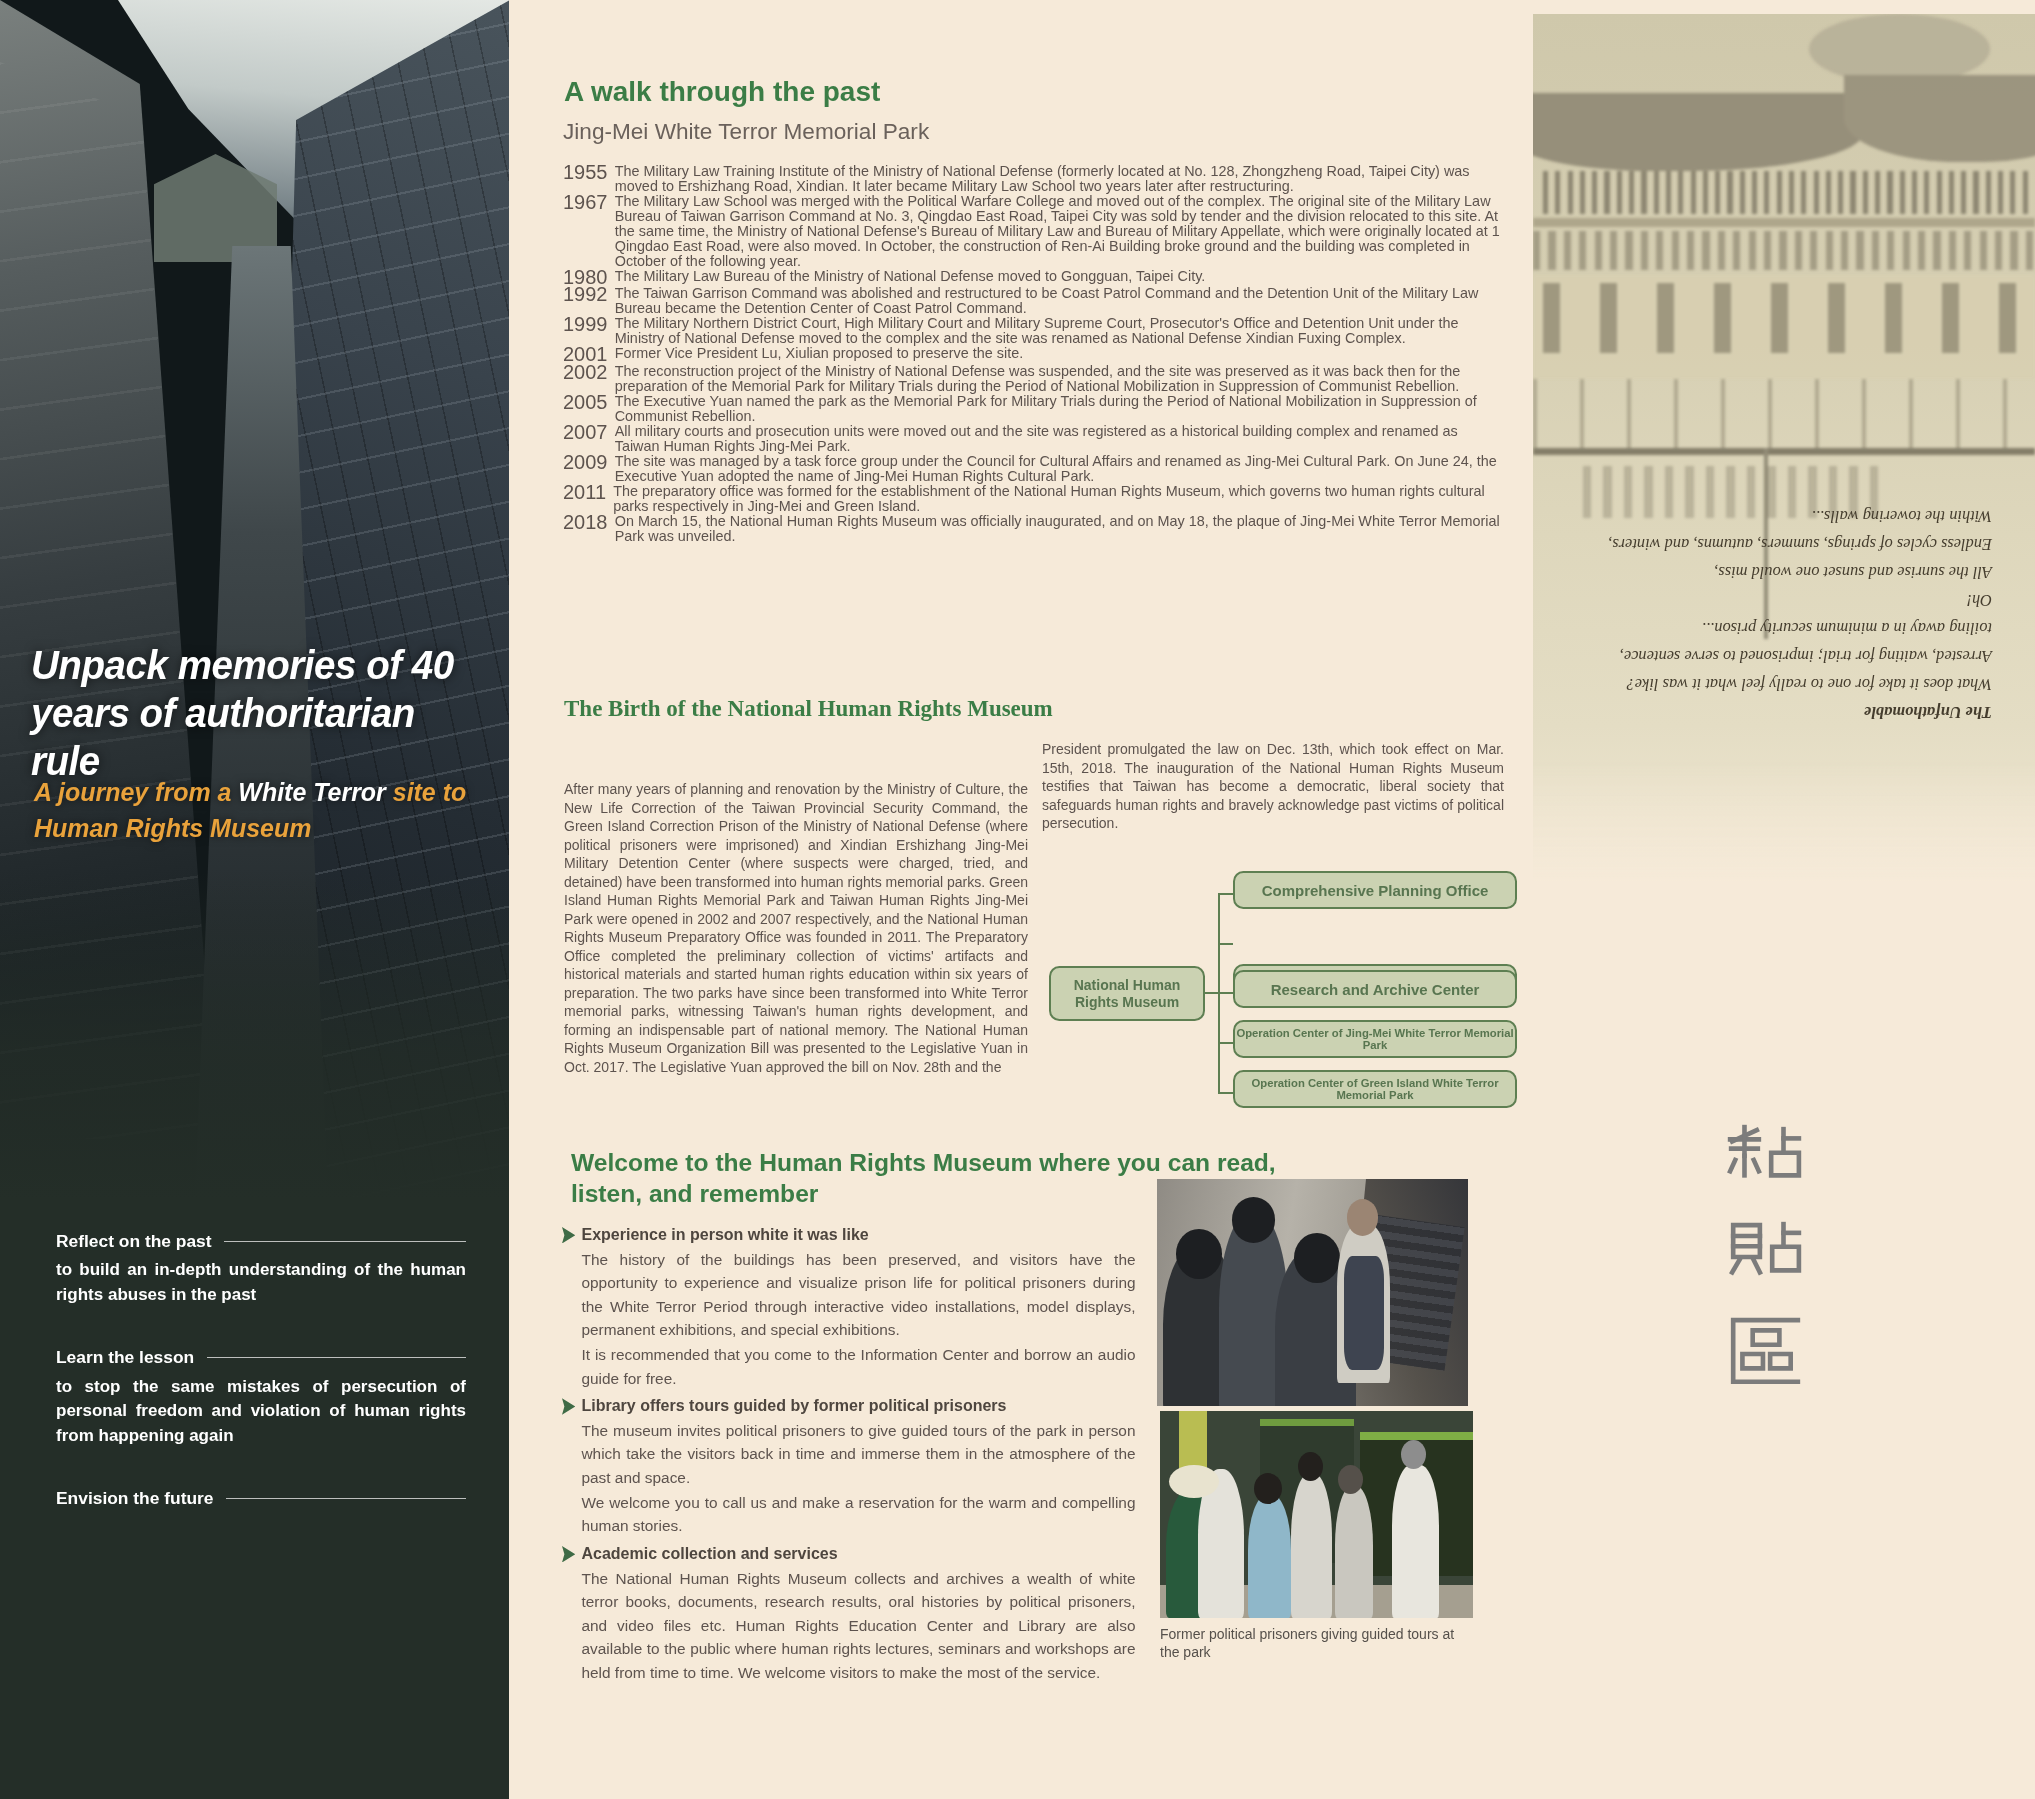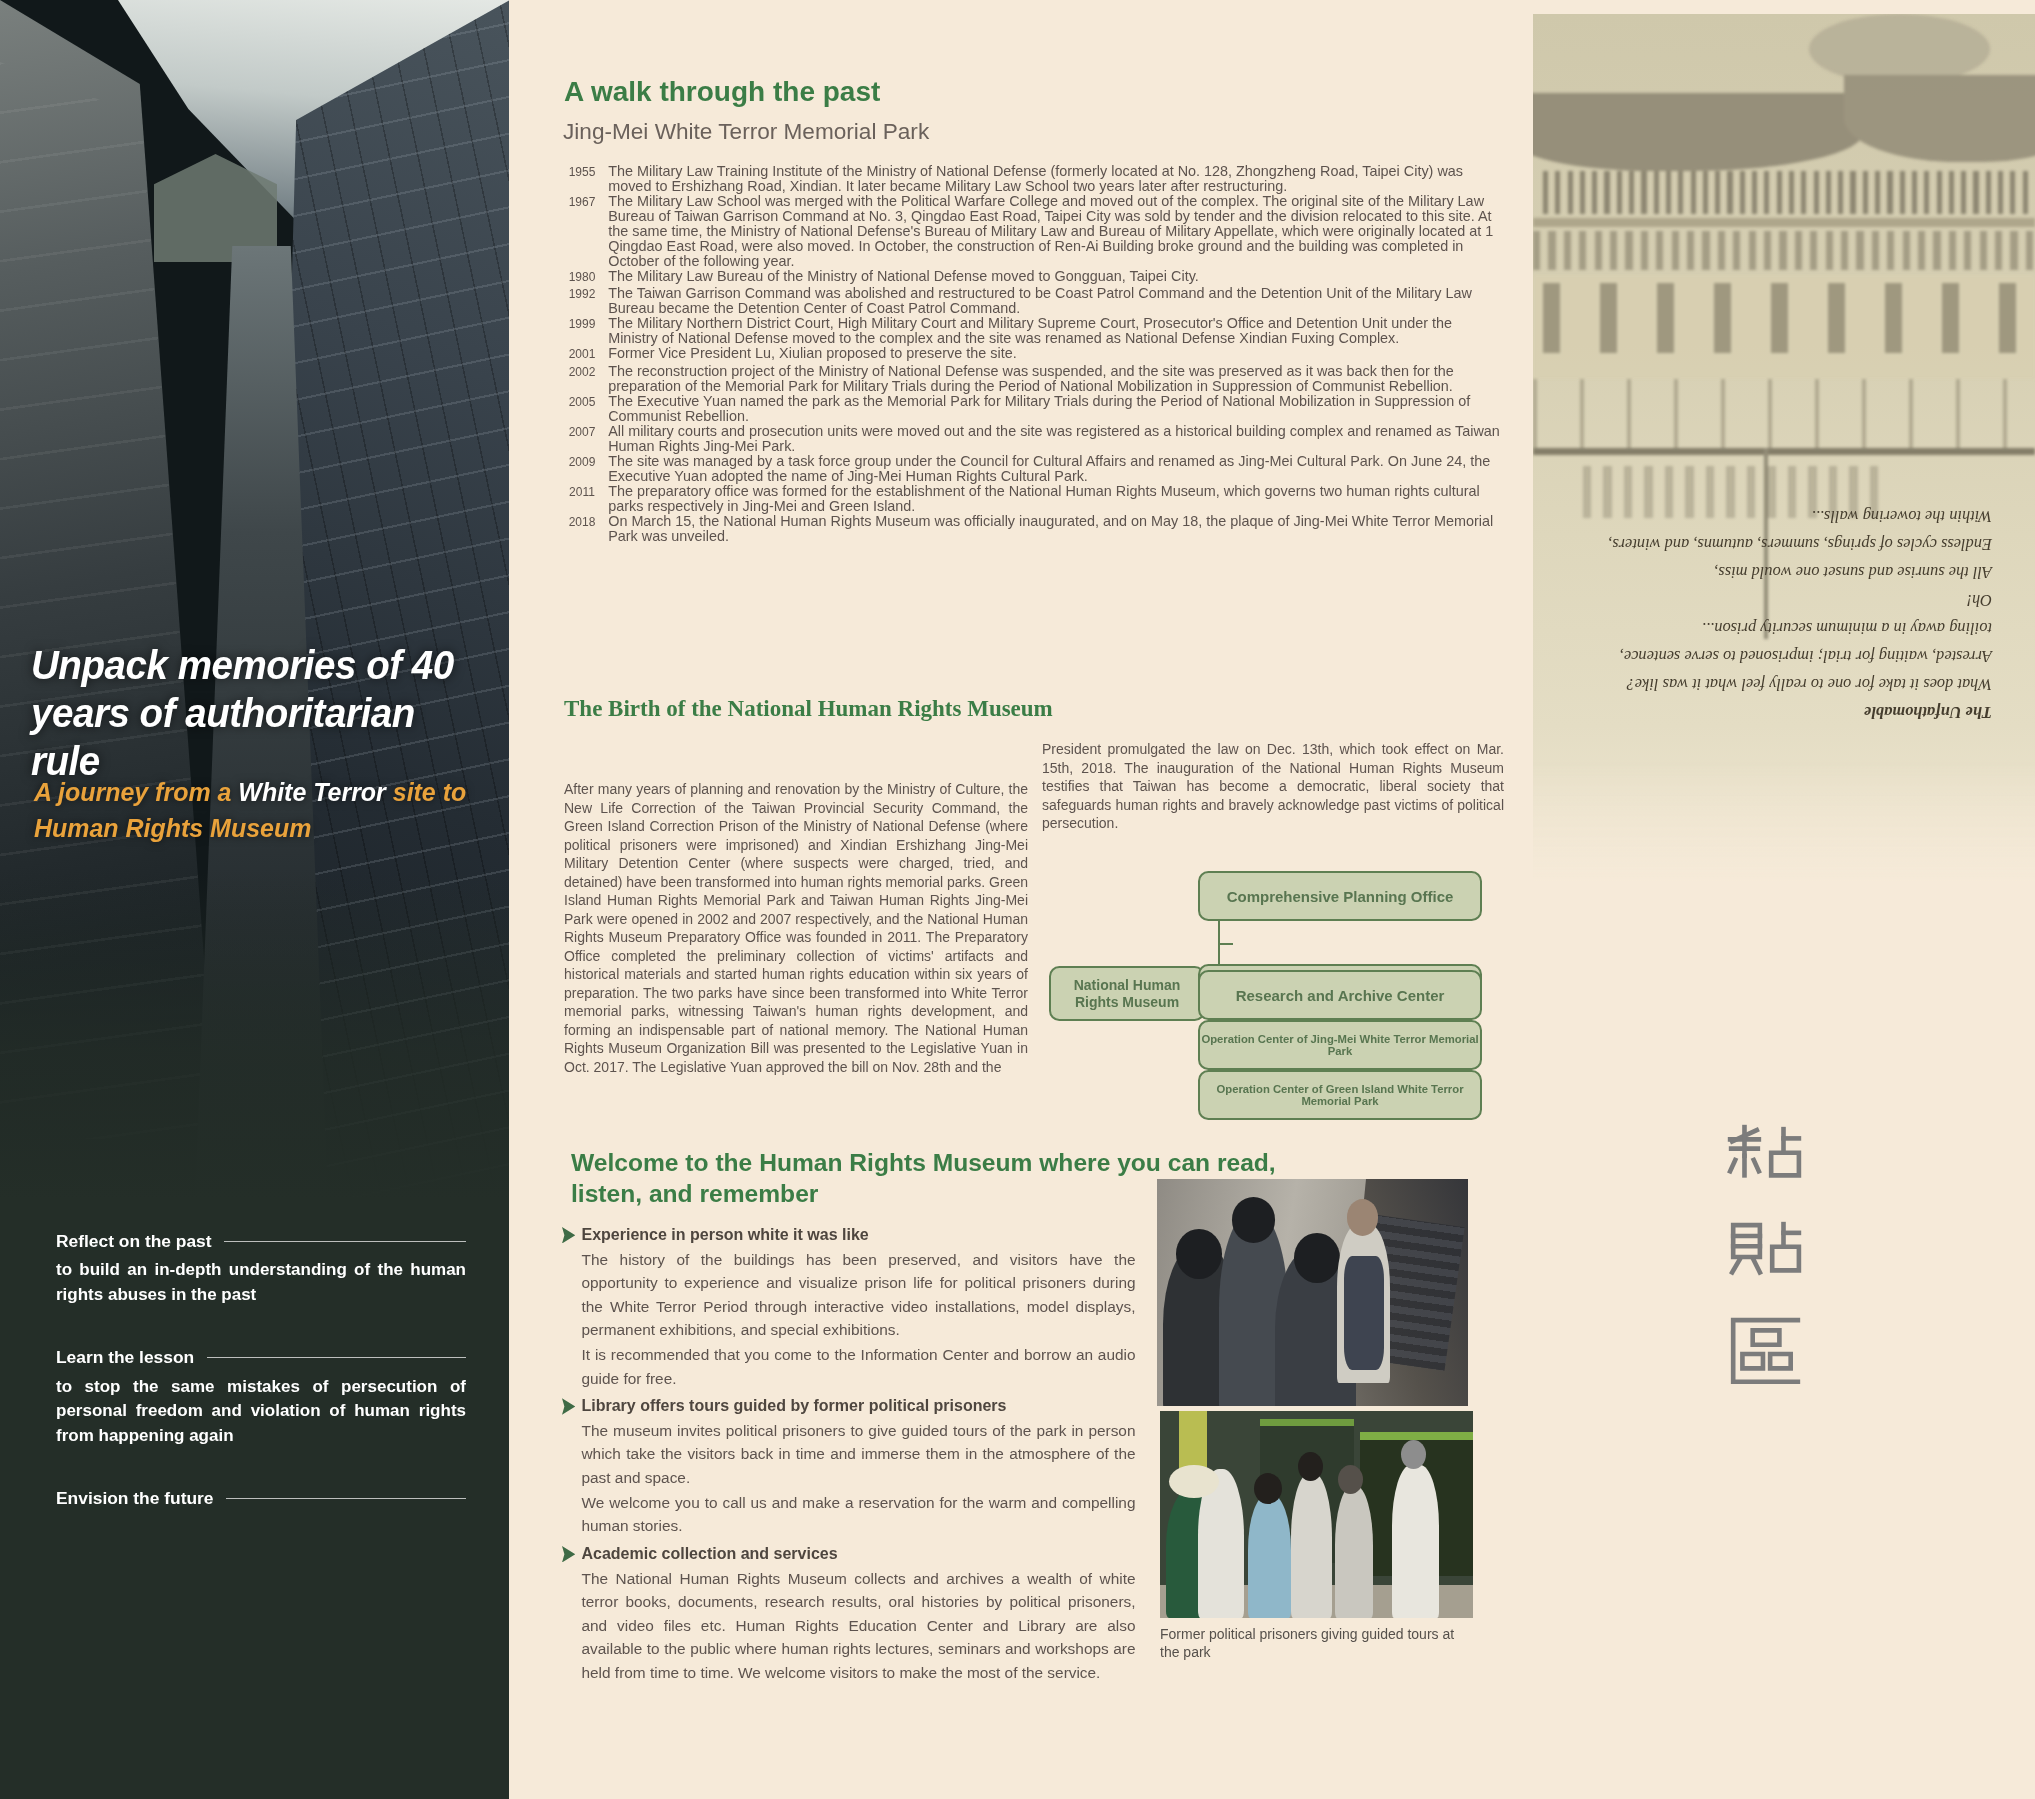--- a/index.html
+++ b/index.html
@@ -53,34 +53,34 @@
   .goal-head .gh-text{font-size:17.4px;font-weight:bold;white-space:nowrap;}
   .goal-head .gh-rule{flex:1;border-top:1px solid rgba(240,240,240,.75);margin-left:12.3px;}
   .goal p{margin:6.2px 0 0 0;font-size:17px;line-height:24.6px;font-weight:bold;text-align:justify;}
 
   
   .h-green{color:#3b7d46;font-weight:bold;}
   .walk-heading{left:564px;top:76px;font-size:28px;}
   .walk-sub{left:563px;top:119px;font-size:22.6px;color:#6a615b;}
   .timeline{left:563px;top:164px;width:941px;color:#5d534e;}
   .tl-row{display:flex;}
-  .tl-year{flex:0 0 38px;font-size:12px;line-height:17.4px;text-align:center;}
+  .tl-year{flex:0 0 38px;font-size:20px;line-height:17.4px;}
   .tl-text{flex:1;font-size:14.4px;line-height:15px;padding-left:7.2px;}
 
   .birth-heading{left:564px;top:696px;font-size:23px;font-family:Liberation Serif, serif;}
   .birth-col{color:#5d534e;font-size:14px;line-height:18.5px;text-align:justify;}
   .birth-col1{left:564px;top:780px;width:464px;}
   .birth-col2{left:1042px;top:740px;width:462px;}
 
   
   .org-box{position:absolute;background:#cbd2b2;border:2.1px solid #5e7f52;border-radius:10.3px;
     color:#587550;display:flex;align-items:center;justify-content:center;text-align:center;
     font-weight:bold;box-sizing:border-box;}
   .org-root{left:1049px;top:966px;width:156px;height:55px;font-size:14px;line-height:16.4px;padding:0 7.2px;}
-  .org-child{left:1198px;width:284px;height:50px;}
+  .org-child{left:1233px;width:284px;height:38px;}
   .org-c0{top:871px;font-size:15px;}
   .org-c1{top:920px;font-size:15px;margin-top:44px;}
   .org-c2{top:970px;font-size:15px;}
   .org-c3{top:1020px;font-size:11.3px;}
   .org-c4{top:1070px;font-size:11.3px;}
   .org-line{position:absolute;background:#5e7f52;}
 
   
   .welcome-heading{left:571px;top:1147px;font-size:24.6px;line-height:31px;}
   .bullets{left:562px;top:1224px;width:585px;color:#5d534e;}

